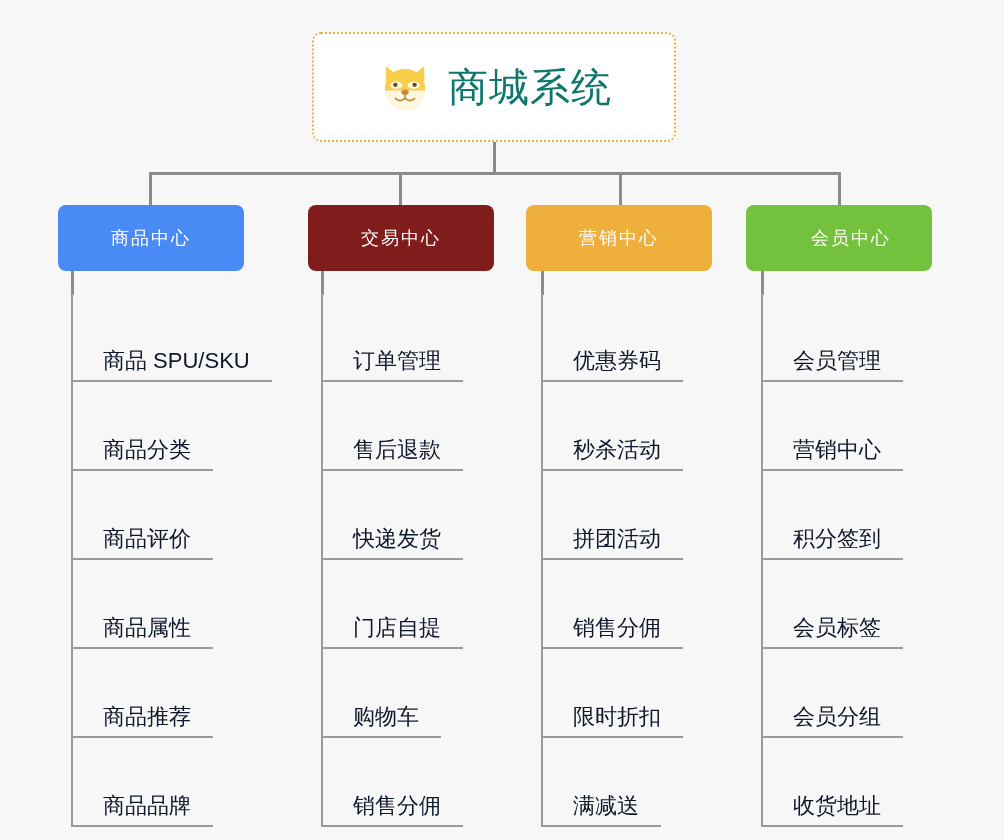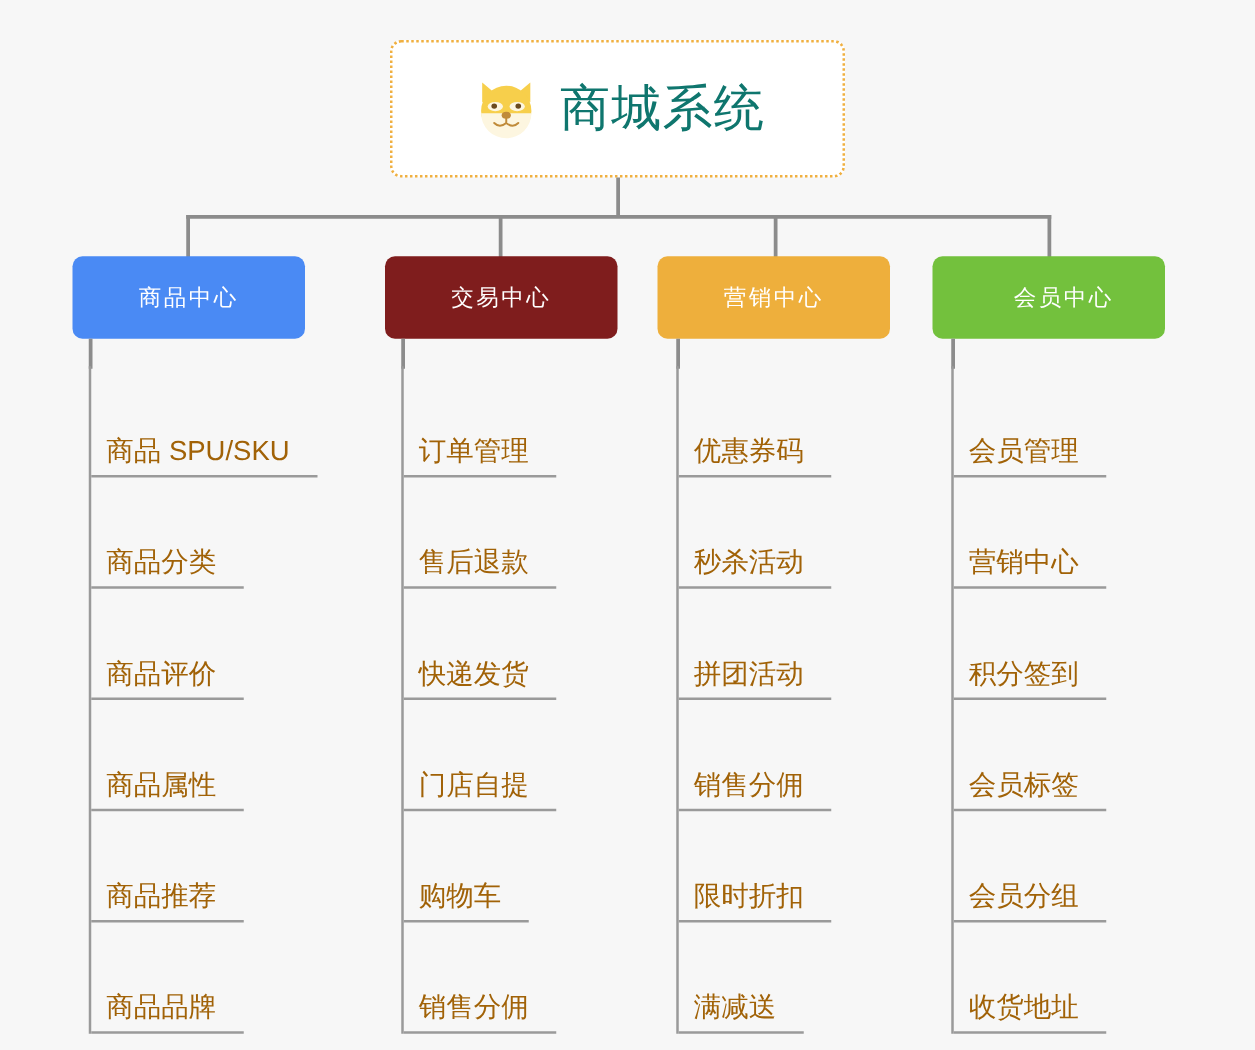--- a/index.html
+++ b/index.html
@@ -112,23 +112,23 @@
   .leaf-item {
     height: 89px;
     box-sizing: border-box;
     display: flex;
     align-items: flex-end;
     position: relative;
   }
   .leaf-label {
     display: inline-block;
     font-size: 22px;
-    color: #a16207;
+    color: #0f172a;
     white-space: nowrap;
-    padding: 0 22px 7px 12px;
+    padding: 0 22px 7px 30px;
     border-bottom: 2px solid #9a9a9a;
     line-height: 1.1;
   }
 </style>
 </head>
 <body style="background: rgb(247, 247, 247);">
 
 <div id="diagram">
 
   <div class="root-node" style="background: rgb(255, 255, 255); border-color: rgb(240, 176, 64);">

